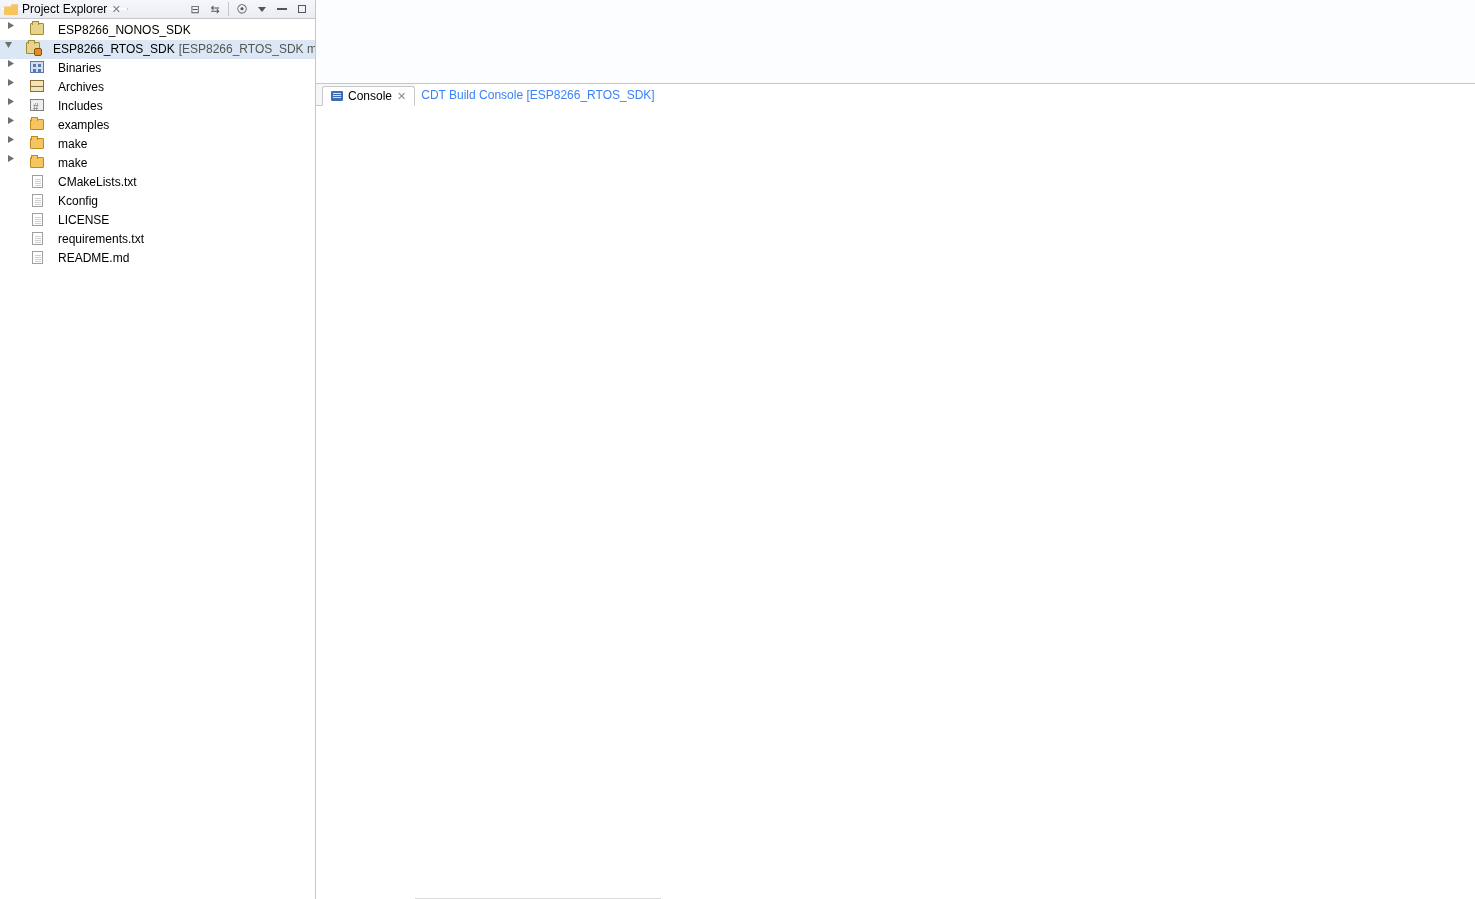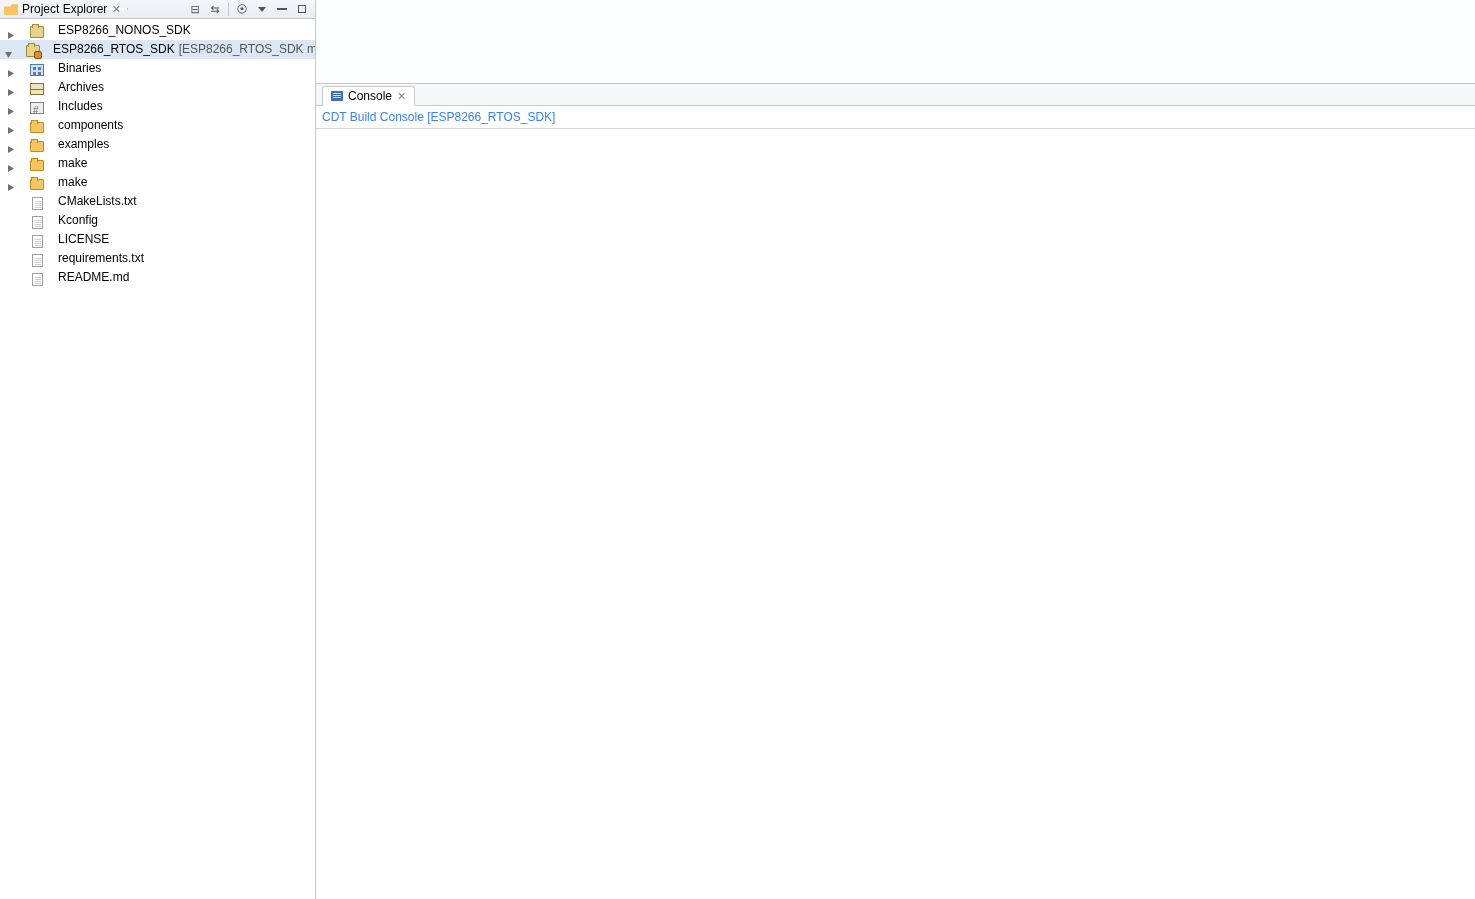--- a/index.html
+++ b/index.html
@@ -54,21 +54,21 @@
   .tri-down {
     width:0;height:0;border-left:4px solid transparent;border-right:4px solid transparent;
     border-top:5px solid #555;
   }
   .min-icon { width:10px; height:2px; background:#555; }
   .max-icon { width:8px; height:8px; border:1px solid #555; }
 
   
   .tree { flex:1; overflow:auto; padding:2px 0; user-select:none; }
   .row {
-    display:flex; align-items:flex-end; height:19px; line-height:19px;
+    display:flex; align-items:flex-start; height:19px; line-height:19px;
     padding-left:4px; gap:13px; white-space:nowrap;
   }
   .row.sel { background:#dbe7f4; }
   .tw { width:12px; display:flex; align-items:center; justify-content:center; cursor:pointer;}
   .tw.none { visibility:hidden; }
   .tw svg { width:9px; height:9px; }
   .ic { width:16px; height:16px; display:flex; align-items:center; justify-content:center; }
   .lbl { color:#000; }
   .lbl .decor { color:#555; padding-left:4px; }
 
@@ -95,21 +95,21 @@
 
   
   .d0{padding-left:4px;} .d1{}
 
   
   .right { flex:1; display:flex; flex-direction:column; }
   .editor-area {
     height:84px; background:#fcfdff;
     border-bottom:1px solid #c7c7c7;
   }
-  .console-area { flex:1; display:flex; flex-direction:column; }
+  .console-area { flex:1; display:flex; flex-direction:row; }
   .console-tabs {
     height:22px;
     background:#f6f7fb;
     display:flex; align-items:flex-end;
     padding-left:6px;
     border-bottom:1px solid #c7c7c7;
   }
   .console-tab{
     display:flex; align-items:center; gap:5px;
     height:20px; padding:0 8px;
@@ -213,31 +213,20 @@
         </div>
         <div class="row d1">
           <span class="tw">
             <svg viewBox="0 0 9 9">
               <polygon points="2,1 8,4.5 2,8" fill="#6f6f6f"></polygon>
             </svg>
           </span>
           <span class="ic">
             <span class="ic-folder"></span>
           </span>
-          <span class="lbl">components</span>
-        </div>
-        <div class="row d1">
-          <span class="tw">
-            <svg viewBox="0 0 9 9">
-              <polygon points="2,1 8,4.5 2,8" fill="#6f6f6f"></polygon>
-            </svg>
-          </span>
-          <span class="ic">
-            <span class="ic-folder"></span>
-          </span>
           <span class="lbl">examples</span>
         </div>
         <div class="row d1">
           <span class="tw">
             <svg viewBox="0 0 9 9">
               <polygon points="2,1 8,4.5 2,8" fill="#6f6f6f"></polygon>
             </svg>
           </span>
           <span class="ic">
             <span class="ic-folder"></span>

